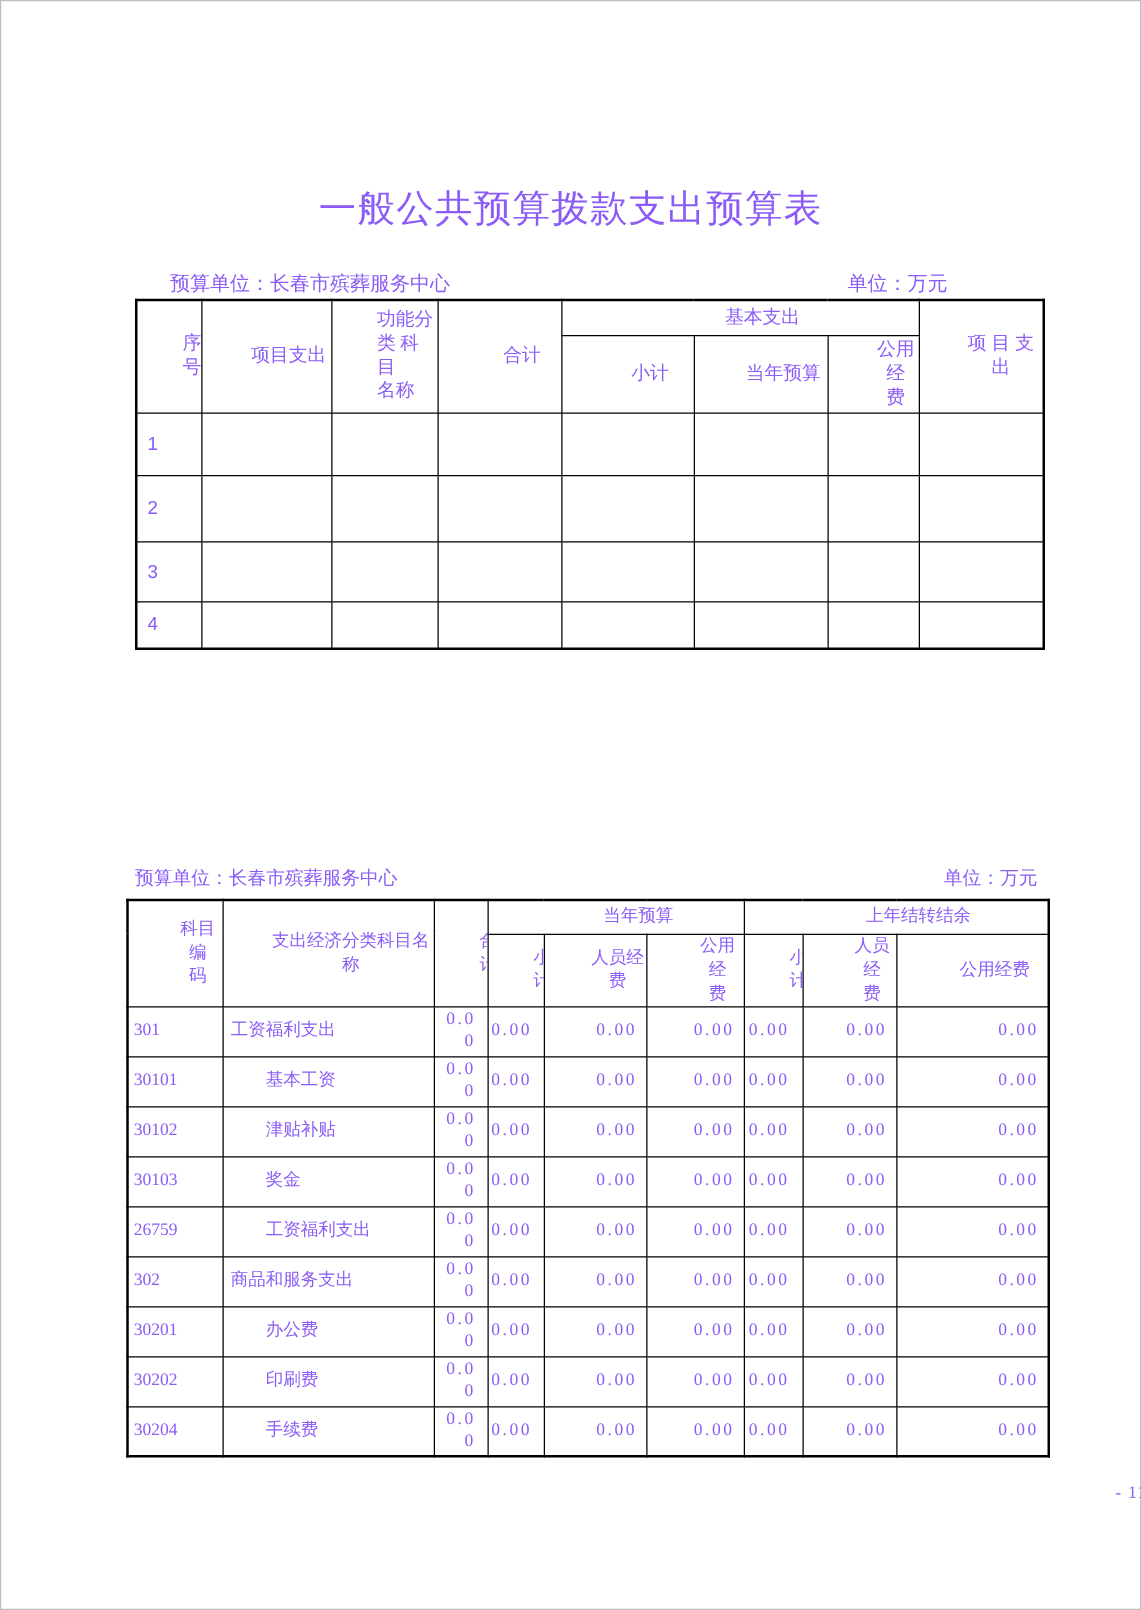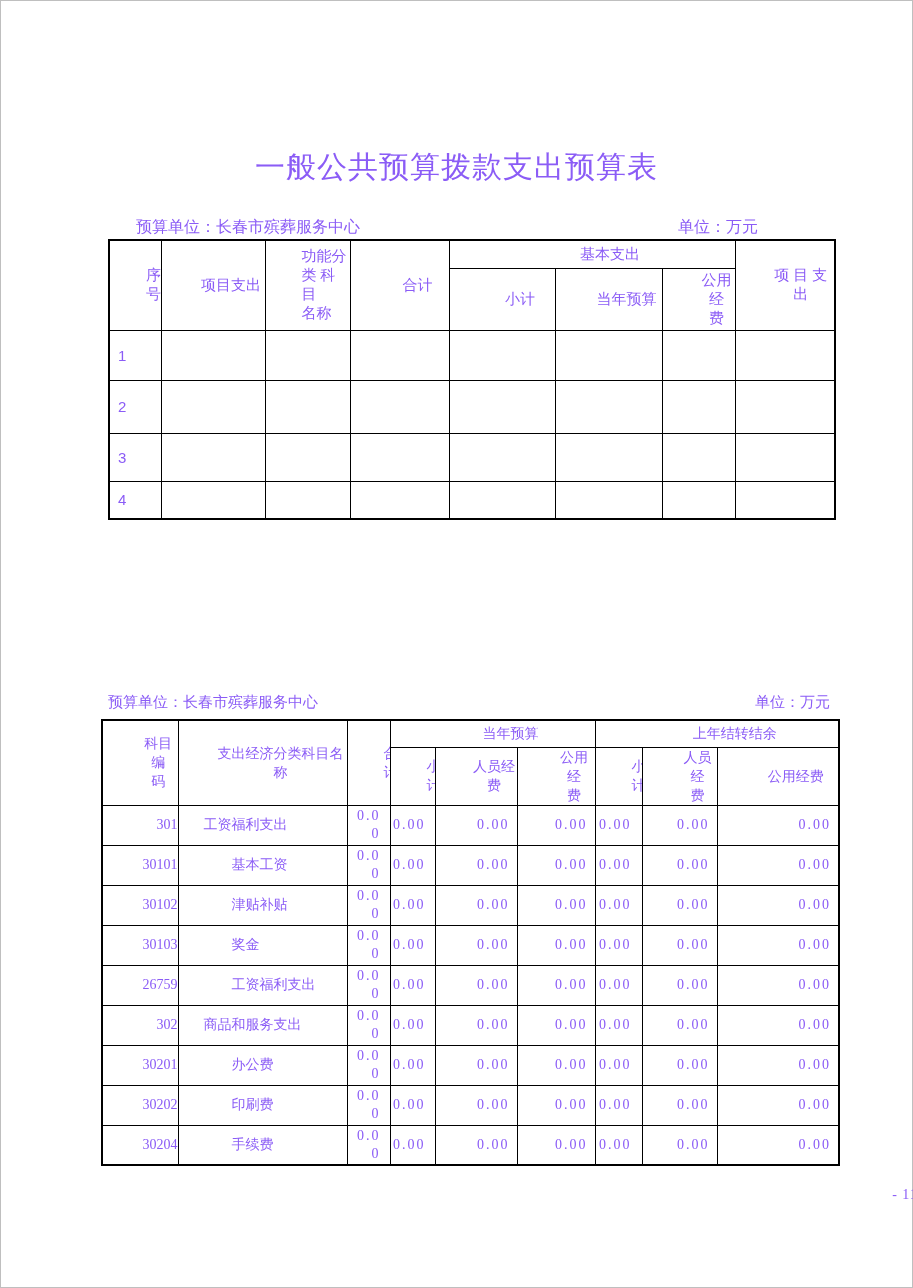--- a/index.html
+++ b/index.html
@@ -33,22 +33,22 @@
   .t1 { top:238px; left:107px; width:726px; font-size:15px; }
   .t1 th { line-height:19px; }
   .t1 .func-head { text-align:left; }
   .t1 .proj-head { letter-spacing:4px; }
   .t1 .seq-cell { text-align:left; padding-left:8px; font-size:15px;
                   font-family:"Liberation Sans","DejaVu Sans",sans-serif; }
 
   .t2 { top:718px; left:100px; width:737px; font-size:14px; }
   .t2 th { line-height:19px; }
   .t2 td { line-height:18px; }
-  .code-cell { text-align:right; padding-left:4px; }
-  .name-cell { text-align:left; padding-left:25px; white-space:pre; }
+  .code-cell { text-align:left; padding-left:4px; }
+  .name-cell { text-align:left; padding-left:6px; white-space:pre; }
   .num  { text-align:right; padding-right:7px; letter-spacing:2px; }
   .numwrap { text-align:right; word-break:break-all;
              padding:0 9px 0 2px; letter-spacing:2px; }
   .numwrap.w3 { padding:0 10px 0 3px; }
 
   .page-number { position:absolute; top:1186px; left:0; width:100%;
                  text-align:right; font-size:14px; letter-spacing:1px;margin-left:16px; }
 </style>
 </head>
 <body>

